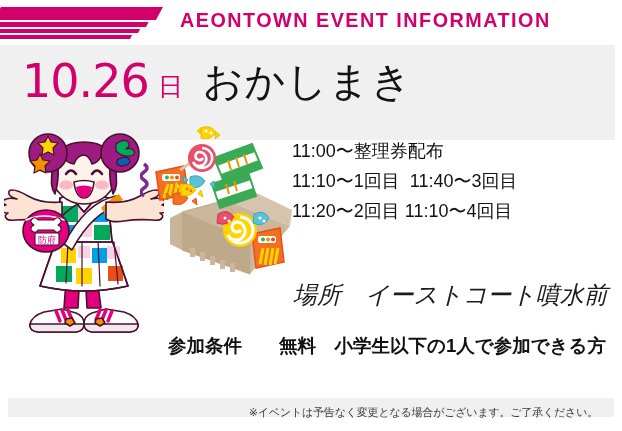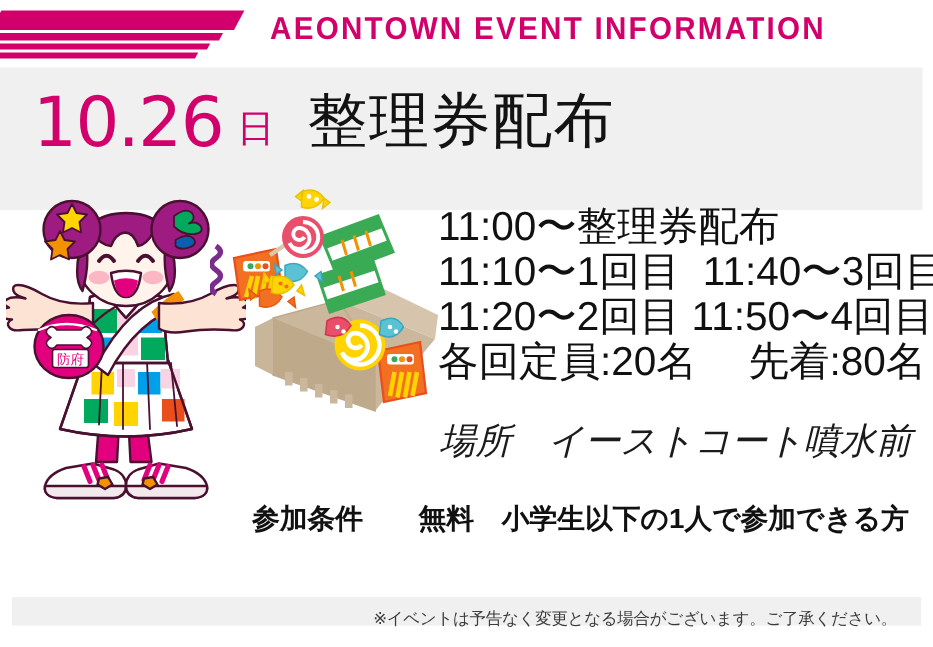--- a/index.html
+++ b/index.html
@@ -98,21 +98,21 @@
     width: 152px; height: 162px;
   }
 
   
   #schedule-block {
     position: absolute;
     left: 292px; top: 136px;
     width: 325px;
   }
   .schedule-line {
-    font-size: 27px;
+    font-size: 18px;
     color: #111111;
     line-height: 30px;
     white-space: pre;
     letter-spacing: 0px;
   }
 
   #venue-line {
     position: absolute;
     left: 293px; top: 278px;
     font-size: 24px;
@@ -162,21 +162,21 @@
   <div class="stripe" id="stripe-1"></div>
   <div class="stripe" id="stripe-2"></div>
   <div class="stripe" id="stripe-3"></div>
   <div class="stripe" id="stripe-4"></div>
   <div id="header-title">AEONTOWN EVENT INFORMATION</div>
 </div>
 
 <div id="title-band">
   <div id="event-date">10.26</div>
   <div id="event-weekday">日</div>
-  <div id="event-title">整理券配布</div>
+  <div id="event-title">おかしまき</div>
 </div>
 
 <div id="illustration-area">
 
   <svg id="mascot-illustration" viewBox="0 0 160 218" xmlns="http://www.w3.org/2000/svg">
     <g stroke="#4a1030" stroke-width="1.6" stroke-linejoin="round" stroke-linecap="round">
 
       <path d="M63 148 L60 188 L74 188 L76 150 Z" fill="#e2007f"></path>
       <path d="M92 149 L97 188 L83 188 L81 150 Z" fill="#e2007f"></path>
 
@@ -351,22 +351,21 @@
       <circle cx="124" cy="99" r="1.5" fill="#ffffff"></circle>
     </g>
 
     <path d="M4 42 q6 4 0 8 q-6 4 0 8 q6 4 0 8 q-6 4 0 8" fill="none" stroke="#7b2d8e" stroke-width="3.5"></path>
   </svg>
 </div>
 
 <div id="schedule-block">
   <div class="schedule-line">11:00〜整理券配布</div>
   <div class="schedule-line">11:10〜1回目  11:40〜3回目</div>
-  <div class="schedule-line">11:20〜2回目 11:50〜4回目</div>
-  <div class="schedule-line">各回定員:20名　 先着:80名</div>
+  <div class="schedule-line">11:20〜2回目 11:10〜4回目</div>
 </div>
 
 <div id="venue-line">場所　イーストコート噴水前</div>
 
 <div id="conditions-block">
   <div class="conditions-line">参加条件　　無料　小学生以下の1人で参加できる方</div>
 </div>
 
 <div id="footer-note-band">
   <div id="footer-note">※イベントは予告なく変更となる場合がございます。ご了承ください。</div>

